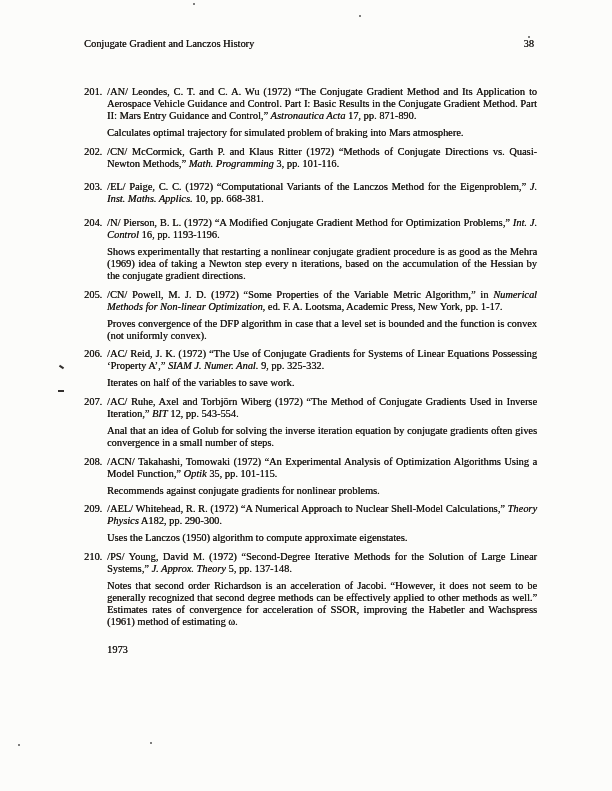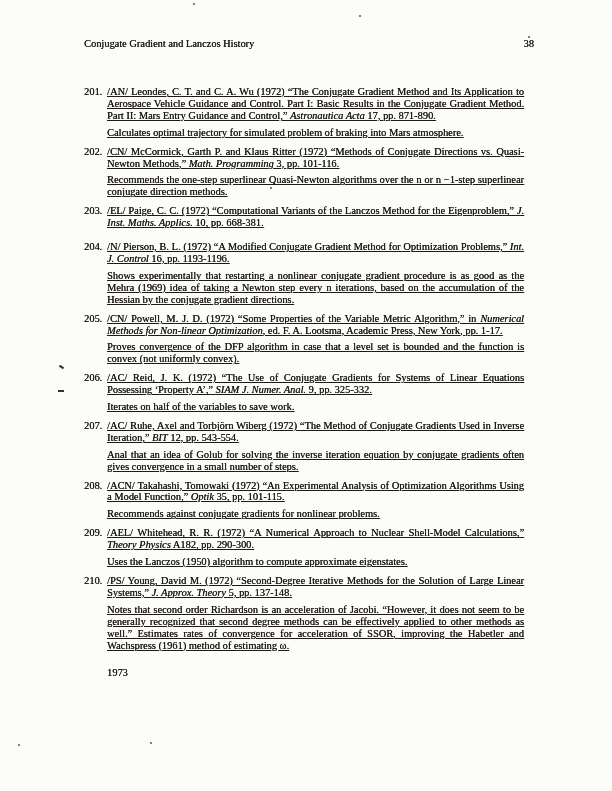--- a/index.html
+++ b/index.html
@@ -13,26 +13,26 @@
     font-size:10.4px;
     line-height:11.9px;
     overflow:hidden;
     text-shadow:0.25px 0 0 currentColor; 
   }
   .header {
     position:absolute; top:38px; left:84px; right:78px;
     display:flex; justify-content:space-between;
   }
   .content {
-    position:absolute; top:86px; left:84px; right:88px;
+    position:absolute; top:86px; left:84px; right:75px;
   }
   .entry { display:flex; margin-bottom:7px; }
   .num { width:23px; flex:none; }
   .ebody { flex:1; min-width:0; }
-  p { margin:0; text-align:justify;text-decoration:underline; }
+  p { margin:0; text-align:justify; }
   .citation { margin-bottom:5px; }
   .journal { font-style:italic; }
   .year-heading {
     margin-left:23px; margin-top:16px; font-weight:normal;
   }
   .speck {
     position:absolute; background:#2a2a2a; border-radius:50%;
     width:2px; height:2px; opacity:0.8;
   }
   .stroke {
@@ -56,21 +56,20 @@
       <div class="ebody">
         <p class="citation"><span>/AN/ Leondes, C. T. and C. A. Wu (1972) “The Conjugate Gradient Method and Its Application to Aerospace Vehicle Guidance and Control. Part I: Basic Results in the Conjugate Gradient Method. Part II: Mars Entry Guidance and Control,” </span><span class="journal">Astronautica Acta</span><span> 17, pp. 871-890.</span></p>
         <p class="annotation">Calculates optimal trajectory for simulated problem of braking into Mars atmosphere.</p>
       </div>
     </div>
 
     <div class="entry">
       <div class="num">202.</div>
       <div class="ebody">
         <p class="citation"><span>/CN/ McCormick, Garth P. and Klaus Ritter (1972) “Methods of Conjugate Directions vs. Quasi-Newton Methods,” </span><span class="journal">Math. Programming</span><span> 3, pp. 101-116.</span></p>
-        <p class="annotation">Recommends the one-step superlinear Quasi-Newton algorithms over the n or n −1-step superlinear conjugate direction methods.</p>
       </div>
     </div>
 
     <div class="entry">
       <div class="num">203.</div>
       <div class="ebody">
         <p class="citation"><span>/EL/ Paige, C. C. (1972) “Computational Variants of the Lanczos Method for the Eigenproblem,” </span><span class="journal">J. Inst. Maths. Applics.</span><span> 10, pp. 668-381.</span></p>
       </div>
     </div>
 

